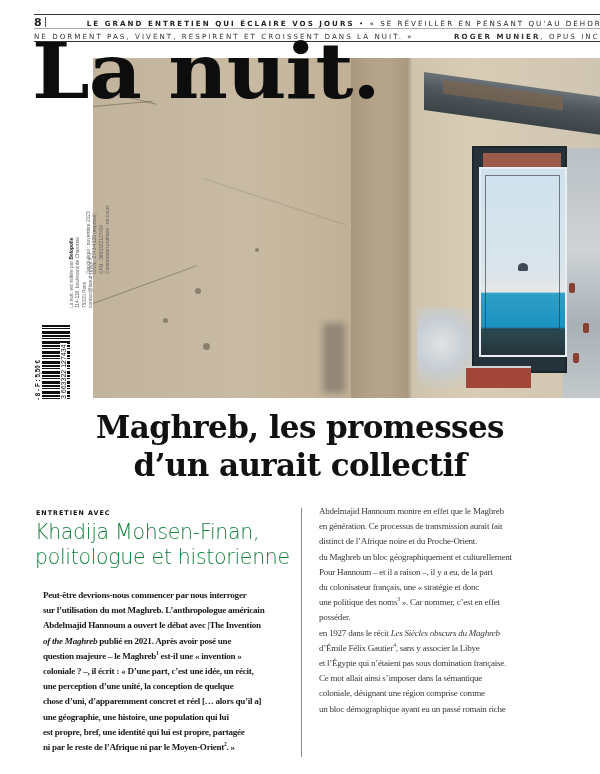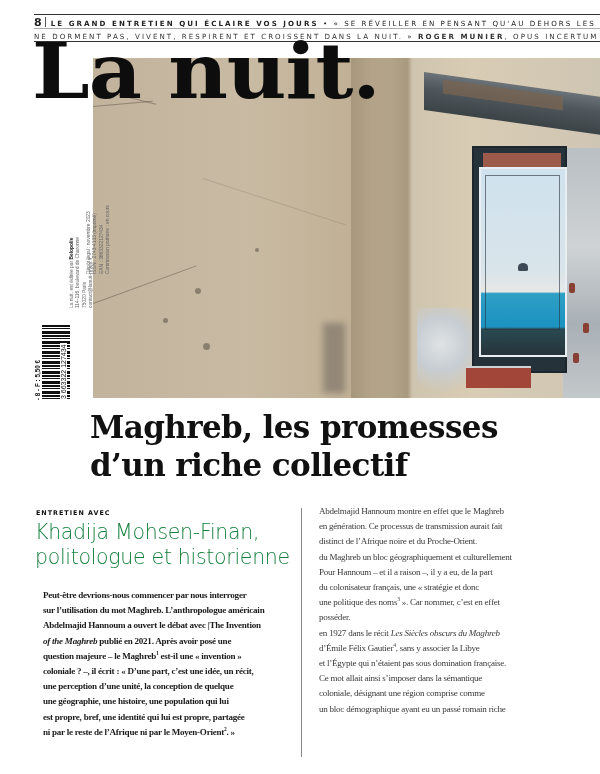--- a/index.html
+++ b/index.html
@@ -6,21 +6,21 @@
   html, body { width: 600px; height: 774px; background: #ffffff; overflow: hidden; }
   body { position: relative; font-family: "DejaVu Sans", sans-serif; color: #1a1a1a; }
 
   .tagline {
     position: absolute; left: 34px; top: 14px; width: 566px;
     font-family: "DejaVu Sans", sans-serif; font-size: 7.1px; letter-spacing: 2.05px;
     line-height: 13px; color: #222; text-transform: uppercase; white-space: nowrap;
   }
   .tagline .num { font-weight: 900; font-size: 11px; letter-spacing: 0; margin-right: 3px; }
   .tagline .bar { display: inline-block; width: 1px; height: 10px; background: #555; vertical-align: -1px; margin-right: 5px; }
-  .tagline b { font-weight: 800; }
+  .tagline b { font-weight: 800; margin-left: 36px; }
   .tagline-line1 { border-top: 1px solid #333; border-bottom: 1px solid #aaa; height: 15px; padding-top: 1px; }
   .tagline-line2 { height: 14px; padding-top: 1px; color: #333; }
   .rule { position: absolute; left: 34px; top: 41px; width: 566px; height: 1px; background: #333; }
 
   .photo {
     position: absolute; left: 93px; top: 58px; width: 507px; height: 340px; overflow: hidden;
     background: linear-gradient(90deg, #c2b39c 0%, #c9bba3 30%, #bfae93 55%, #a8997f 62%, #cfc4ae 63%, #d8ccb4 75%, #cfc5b3 100%);
   }
   .photo .shade { position: absolute; left: 258px; top: 0; width: 40px; height: 340px; background: linear-gradient(90deg, rgba(120,105,80,.35), rgba(200,185,160,.0)); }
   .photo .crack { position: absolute; height: 1px; background: rgba(80,70,60,.45); transform-origin: left center; }
@@ -49,21 +49,21 @@
   .spine-col.legal { left: 52px; top: 126px; }
   .spine-col.publisher { left: 35px; top: 160px; }
   .spine-col.publisher b { color: #222; font-weight: 700; }
   .price { position: absolute; left: 34px; top: 400px; transform: rotate(-90deg); transform-origin: left top;
     font-family: "Liberation Sans", sans-serif; font-size: 6.3px; font-weight: 700; color: #111; white-space: nowrap; }
   .barcode { position: absolute; left: 42px; top: 325px; width: 28px; height: 75px;
     background: repeating-linear-gradient(180deg, #111 0 2px, #fff 2px 3px, #111 3px 4px, #fff 4px 6px, #111 6px 9px, #fff 9px 10px); }
   .barcode-num { position: absolute; left: 60px; top: 400px; transform: rotate(-90deg); transform-origin: left top;
     font-family: "Liberation Sans", sans-serif; font-size: 7px; color: #111; white-space: nowrap; background: #fff; padding: 0 1px; }
 
-  .headline { position: absolute; left: 90px; top: 408px; width: 420px; text-align: left;
+  .headline { position: absolute; left: 90px; top: 408px; width: 420px; text-align: center;
     font-family: "DejaVu Serif", serif; font-weight: 700; font-size: 31px; line-height: 38px; letter-spacing: -0.6px; color: #111; }
 
   .kicker { position: absolute; left: 36px; top: 509px; font-family: "DejaVu Sans", sans-serif; font-weight: 800;
     font-size: 6.4px; letter-spacing: 1px; color: #111; }
   .name { position: absolute; left: 35px; top: 520px; width: 265px; font-family: "DejaVu Sans", sans-serif; font-weight: 300;
     font-size: 20.5px; line-height: 25px; color: #15803d; letter-spacing: -0.3px; }
 
   .col { position: absolute; font-family: Liberation Serif, serif; font-size: 9.05px; line-height: 15.2px; letter-spacing: -0.25px; white-space: nowrap; }
   .col-left { left: 43px; top: 588px; color: #1a1a1a; font-weight: 600; }
   .col-right { left: 319px; top: 504px; color: #3a3a3a; }
@@ -129,37 +129,38 @@
     <div>75020 Paris</div>
     <div>contact@lanuit-revue.fr</div>
   </div>
 </div>
 <div class="barcode"></div>
 <div class="price">- 8 - F : 5,50 €</div>
 <div class="barcode-num">3 663322 127434</div>
 
 <div class="headline">
   <div>Maghreb, les promesses</div>
-  <div>d’un riche collectif</div>
+  <div>d’un aurait collectif</div>
 </div>
 
 <div class="kicker">ENTRETIEN AVEC</div>
 <div class="name">
   <div>Khadija Mohsen-Finan,</div>
   <div>politologue et historienne</div>
 </div>
 
 <div class="col col-left">
     <div>Peut-être devrions-nous commencer par nous interroger</div>
     <div>sur l’utilisation du mot Maghreb. L’anthropologue américain</div>
     <div>Abdelmajid Hannoum a ouvert le débat avec |The Invention</div>
     <div><i>of the Maghreb</i> publié en 2021. Après avoir posé une</div>
     <div>question majeure – le Maghreb<sup>1</sup> est-il une « invention »</div>
     <div>coloniale ? –, il écrit : « D’une part, c’est une idée, un récit,</div>
     <div>une perception d’une unité, la conception de quelque</div>
+    <div>chose d’uni, d’apparemment concret et réel [… alors qu’il a]</div>
     <div>une géographie, une histoire, une population qui lui</div>
     <div>est propre, bref, une identité qui lui est propre, partagée</div>
     <div>ni par le reste de l’Afrique ni par le Moyen-Orient<sup>2</sup>. »</div>
   </div>
 <div class="divider"></div>
 <div class="col col-right">
     <div>Abdelmajid Hannoum montre en effet que le Maghreb</div>
     <div>en génération. Ce processus de transmission aurait fait</div>
     <div>distinct de l’Afrique noire et du Proche-Orient.</div>
     <div>du Maghreb un bloc géographiquement et culturellement</div>

